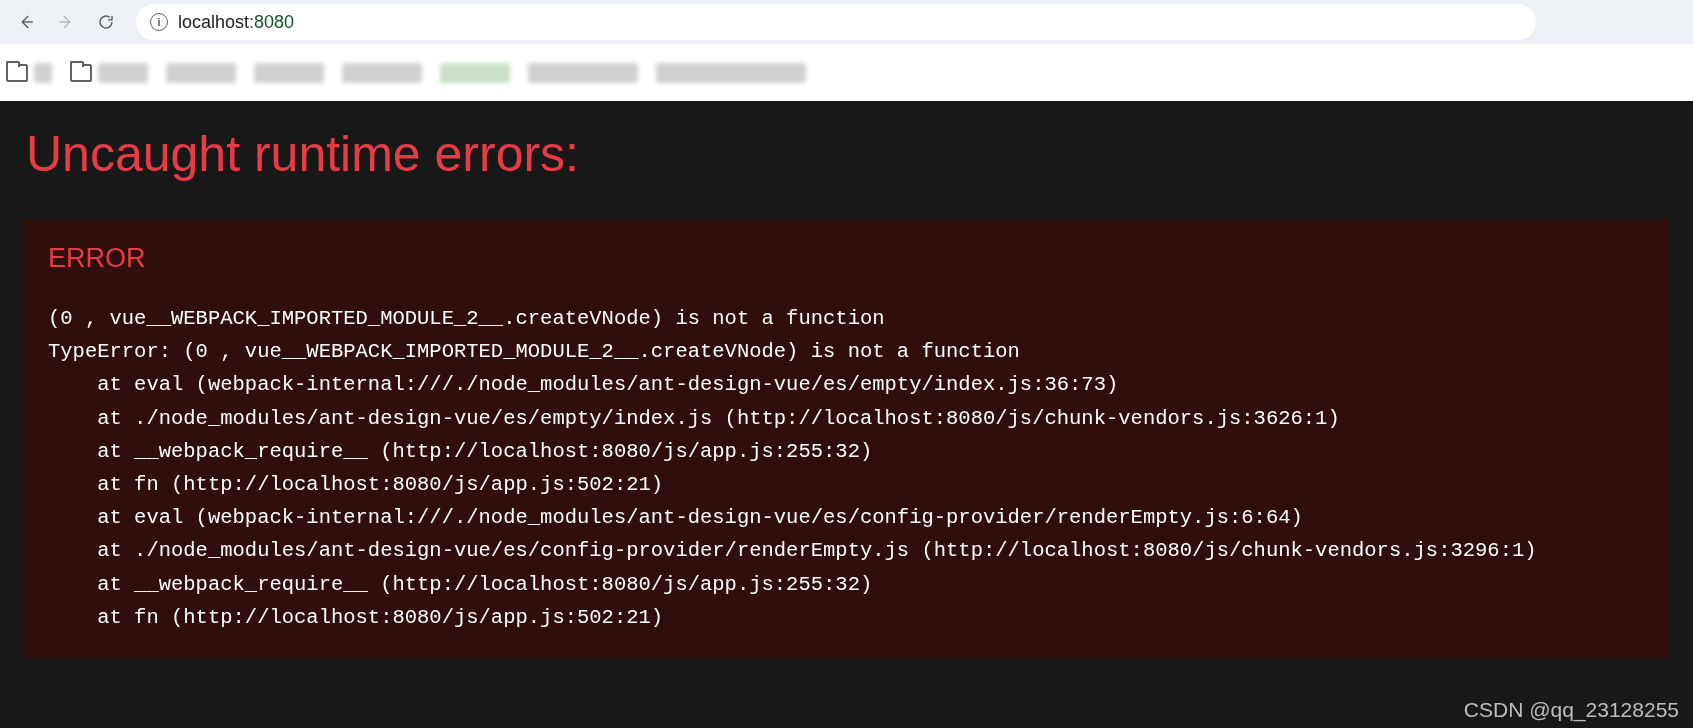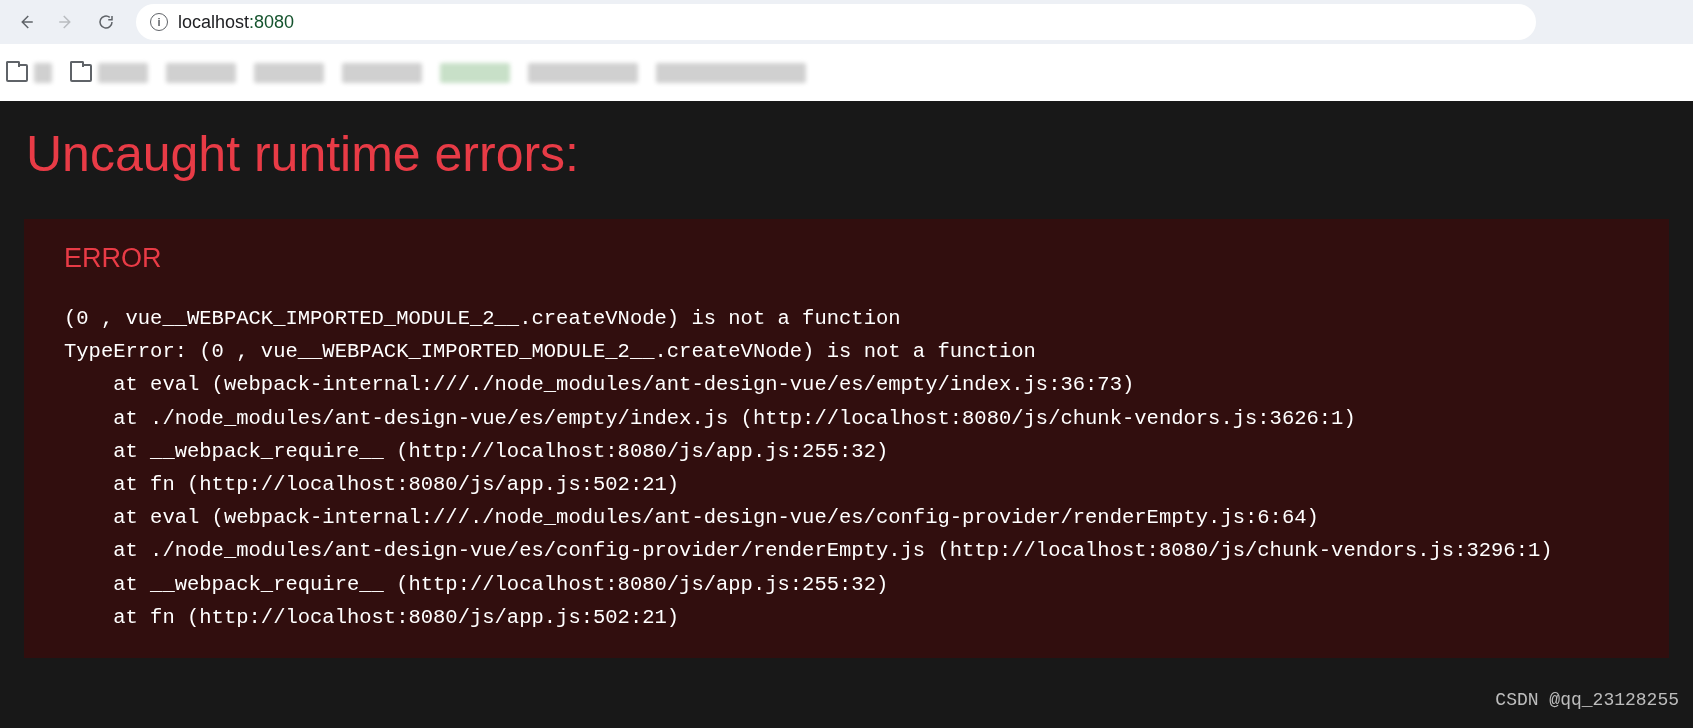--- a/index.html
+++ b/index.html
@@ -103,44 +103,44 @@
   }
   .overlay h1 {
     color: #E83B46;
     font-size: 50px;
     font-weight: 400;
     margin-bottom: 36px;
     margin-left: 2px;
   }
   .error-box {
     background: #310E0E;
-    padding: 24px 24px 24px 40px;
+    padding: 24px 24px 24px 24px;
     margin: 0;
   }
   .error-box h2 {
     color: #E83B46;
     font-size: 27px;
     font-weight: 400;
     margin-bottom: 28px;
   }
   .stack {
     font-family: "Consolas", "Menlo", "Courier New", monospace;
     font-size: 20.5px;
     line-height: 1.62;
     color: #fff;
     white-space: pre;
     overflow: hidden;
   }
   .watermark {
     position: absolute;
     right: 14px;
-    bottom: 18px;
+    bottom: 6px;
     color: #d9d9d9;
-    font-size: 18px;
-    font-family: Liberation Mono, monospace;
+    font-size: 21px;
+    font-family: Liberation Sans, sans-serif;
     opacity: .85;
   }
 </style>
 </head>
 <body>
 
 <div class="toolbar">
   <div class="nav-btn">
     <svg viewBox="0 0 24 24">
         <path fill="none" stroke="currentColor" stroke-width="2" d="M15 4l-8 8 8 8M7 12h14"></path>

